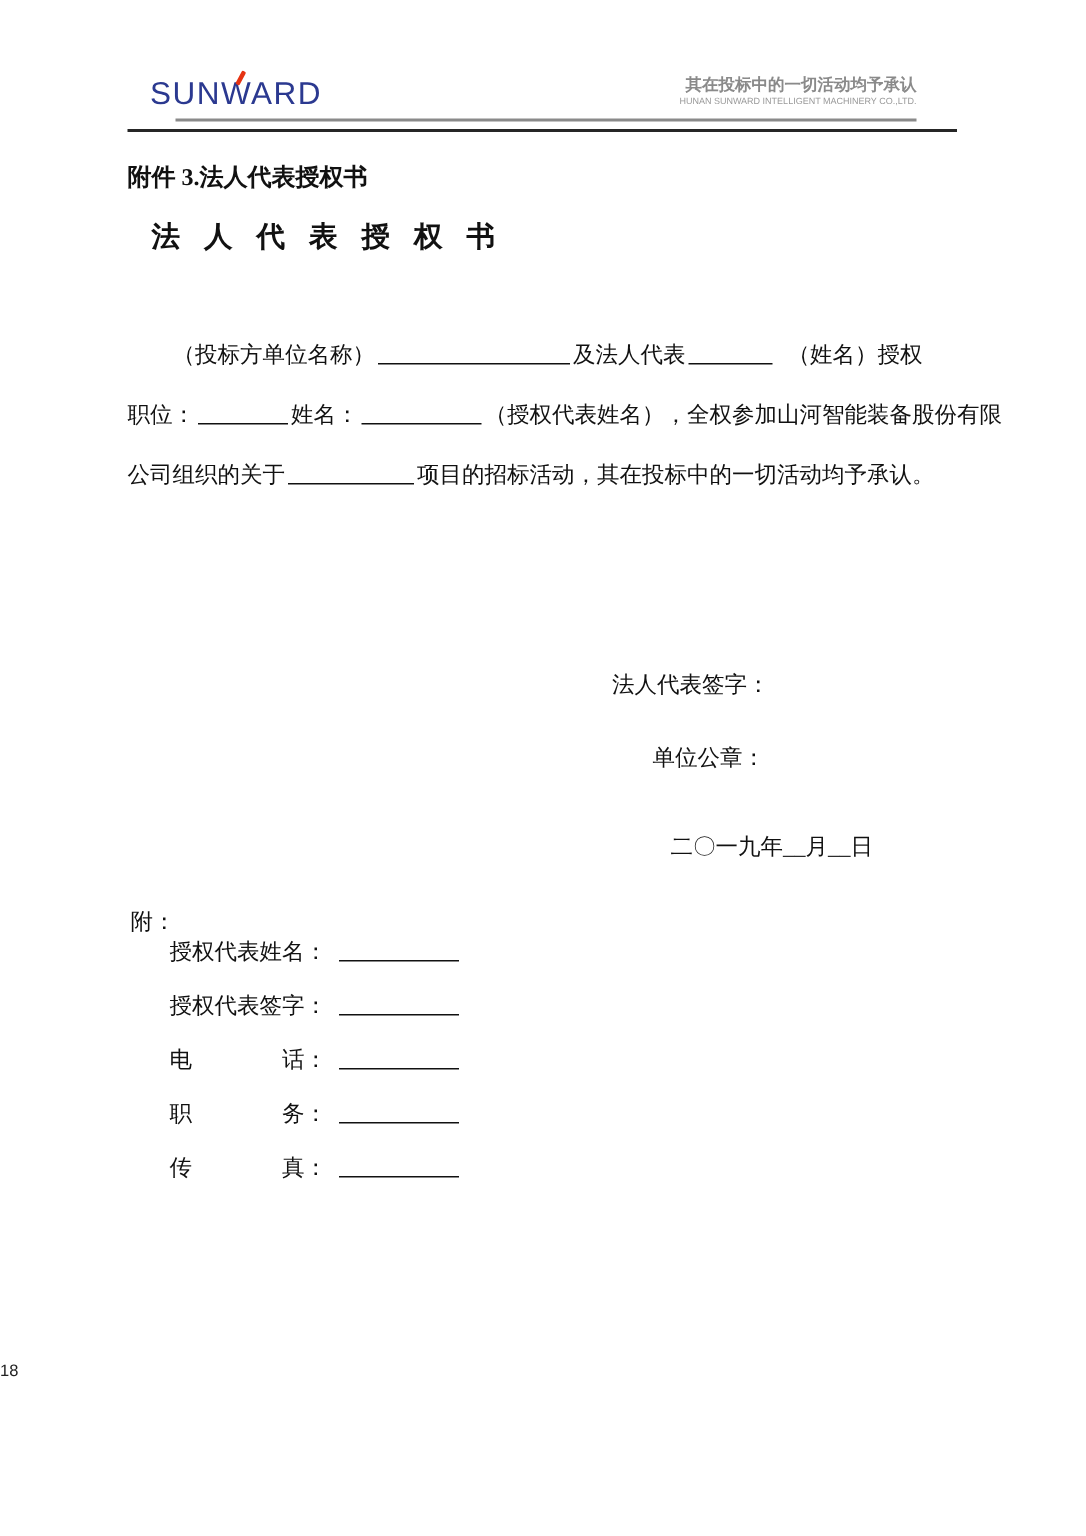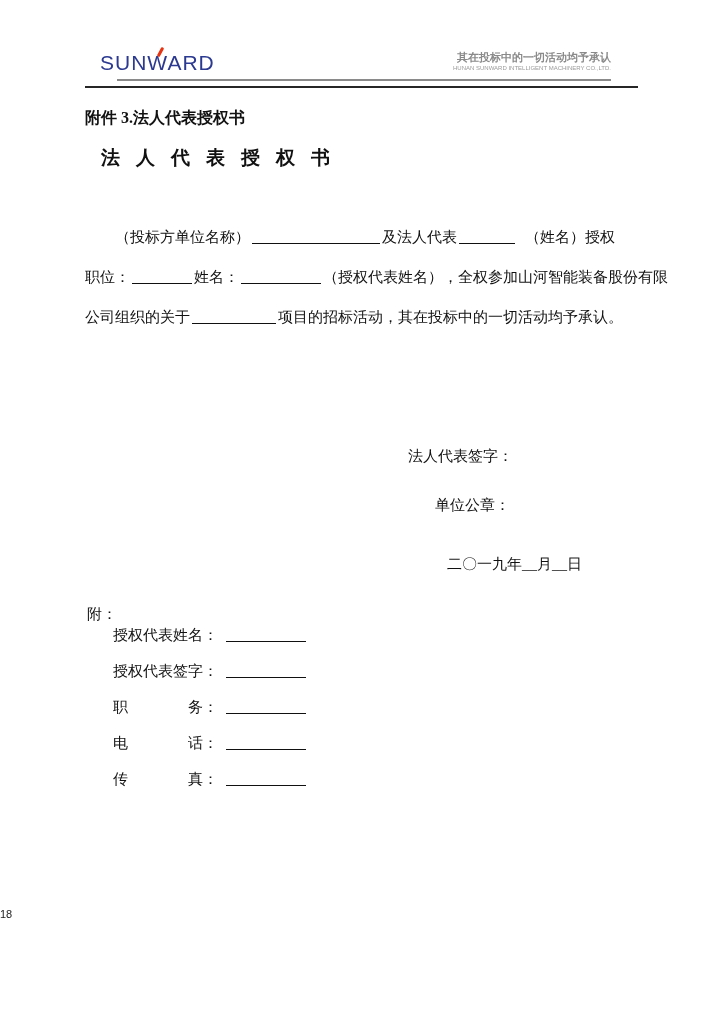--- a/index.html
+++ b/index.html
@@ -137,24 +137,24 @@
   <div class="att-note">附：</div>
 
   <div class="att-form">
     <div class="att-row">
       <span>授权代表姓名：</span><span class="bl w80"></span>
     </div>
     <div class="att-row">
       <span>授权代表签字：</span><span class="bl w80"></span>
     </div>
     <div class="att-row">
-      <span>职　　　　务：</span><span class="bl w80"></span>
+      <span>电　　　　话：</span><span class="bl w80"></span>
     </div>
     <div class="att-row">
-      <span>电　　　　话：</span><span class="bl w80"></span>
+      <span>职　　　　务：</span><span class="bl w80"></span>
     </div>
     <div class="att-row">
       <span>传　　　　真：</span><span class="bl w80"></span>
     </div>
   </div>
 
   <div class="page-number">18</div>
 
 </div>
 

